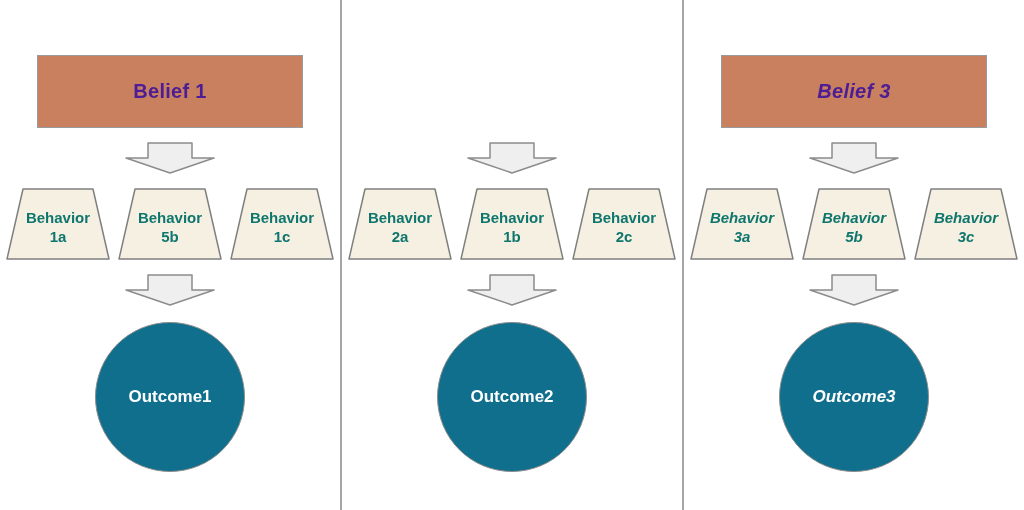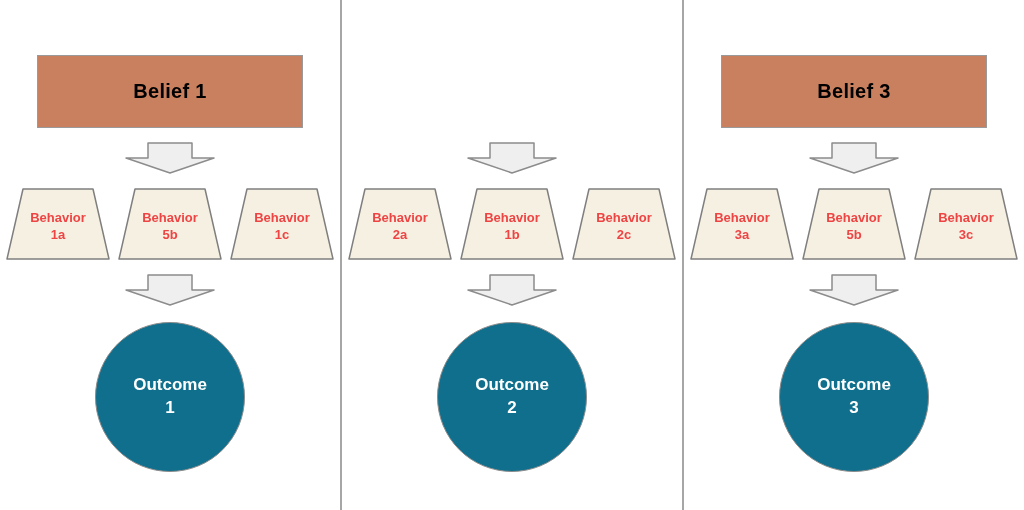--- a/index.html
+++ b/index.html
@@ -25,34 +25,34 @@
   .divider.d1 { left: 340px; }
   .divider.d2 { left: 682px; }
   .column {
     position: absolute;
     top: 0;
     width: 340px;
     height: 510px;
   }
   .column.c1 { left: 0; }
   .column.c2 { left: 342px; }
-  .column.c3 { left: 684px; }
+  .column.c3 { left: 684px; font-style: italic; }
   .belief-box {
     position: absolute;
     left: 37px;
     top: 55px;
     width: 266px;
     height: 73px;
     box-sizing: border-box;
     background: #c9805f;
     border: 1px solid #9a9a9a;
     display: flex;
     align-items: center;
     justify-content: center;
-    color: #000000;
+    color: #4c1d95;
     font-size: 20px;
     font-weight: bold;
     letter-spacing: 0.3px;
   }
   .arrow {
     position: absolute;
     left: 125px;
     width: 90px;
     height: 32px;
   }
@@ -91,38 +91,38 @@
     stroke-linejoin: round;
   }
   .trap-label {
     position: absolute;
     inset: 0;
     display: flex;
     flex-direction: column;
     align-items: center;
     justify-content: center;
     text-align: left;
-    color: #ef4444;
-    font-size: 13px;
+    color: #0f766e;
+    font-size: 15px;
     font-weight: bold;
     line-height: 1.3;
     padding-top: 6px;
   }
   .outcome-circle {
     position: absolute;
     left: 95px;
     top: 322px;
     width: 150px;
     height: 150px;
     box-sizing: border-box;
     border-radius: 50%;
     background: #0f6f8c;
     border: 1px solid #8c8c8c;
     display: flex;
-    flex-direction: column;
+    flex-direction: row;
     align-items: center;
     justify-content: center;
     text-align: center;
     color: #ffffff;
     font-size: 17px;
     font-weight: bold;
     line-height: 1.35;
   }
 </style>
 </head>

